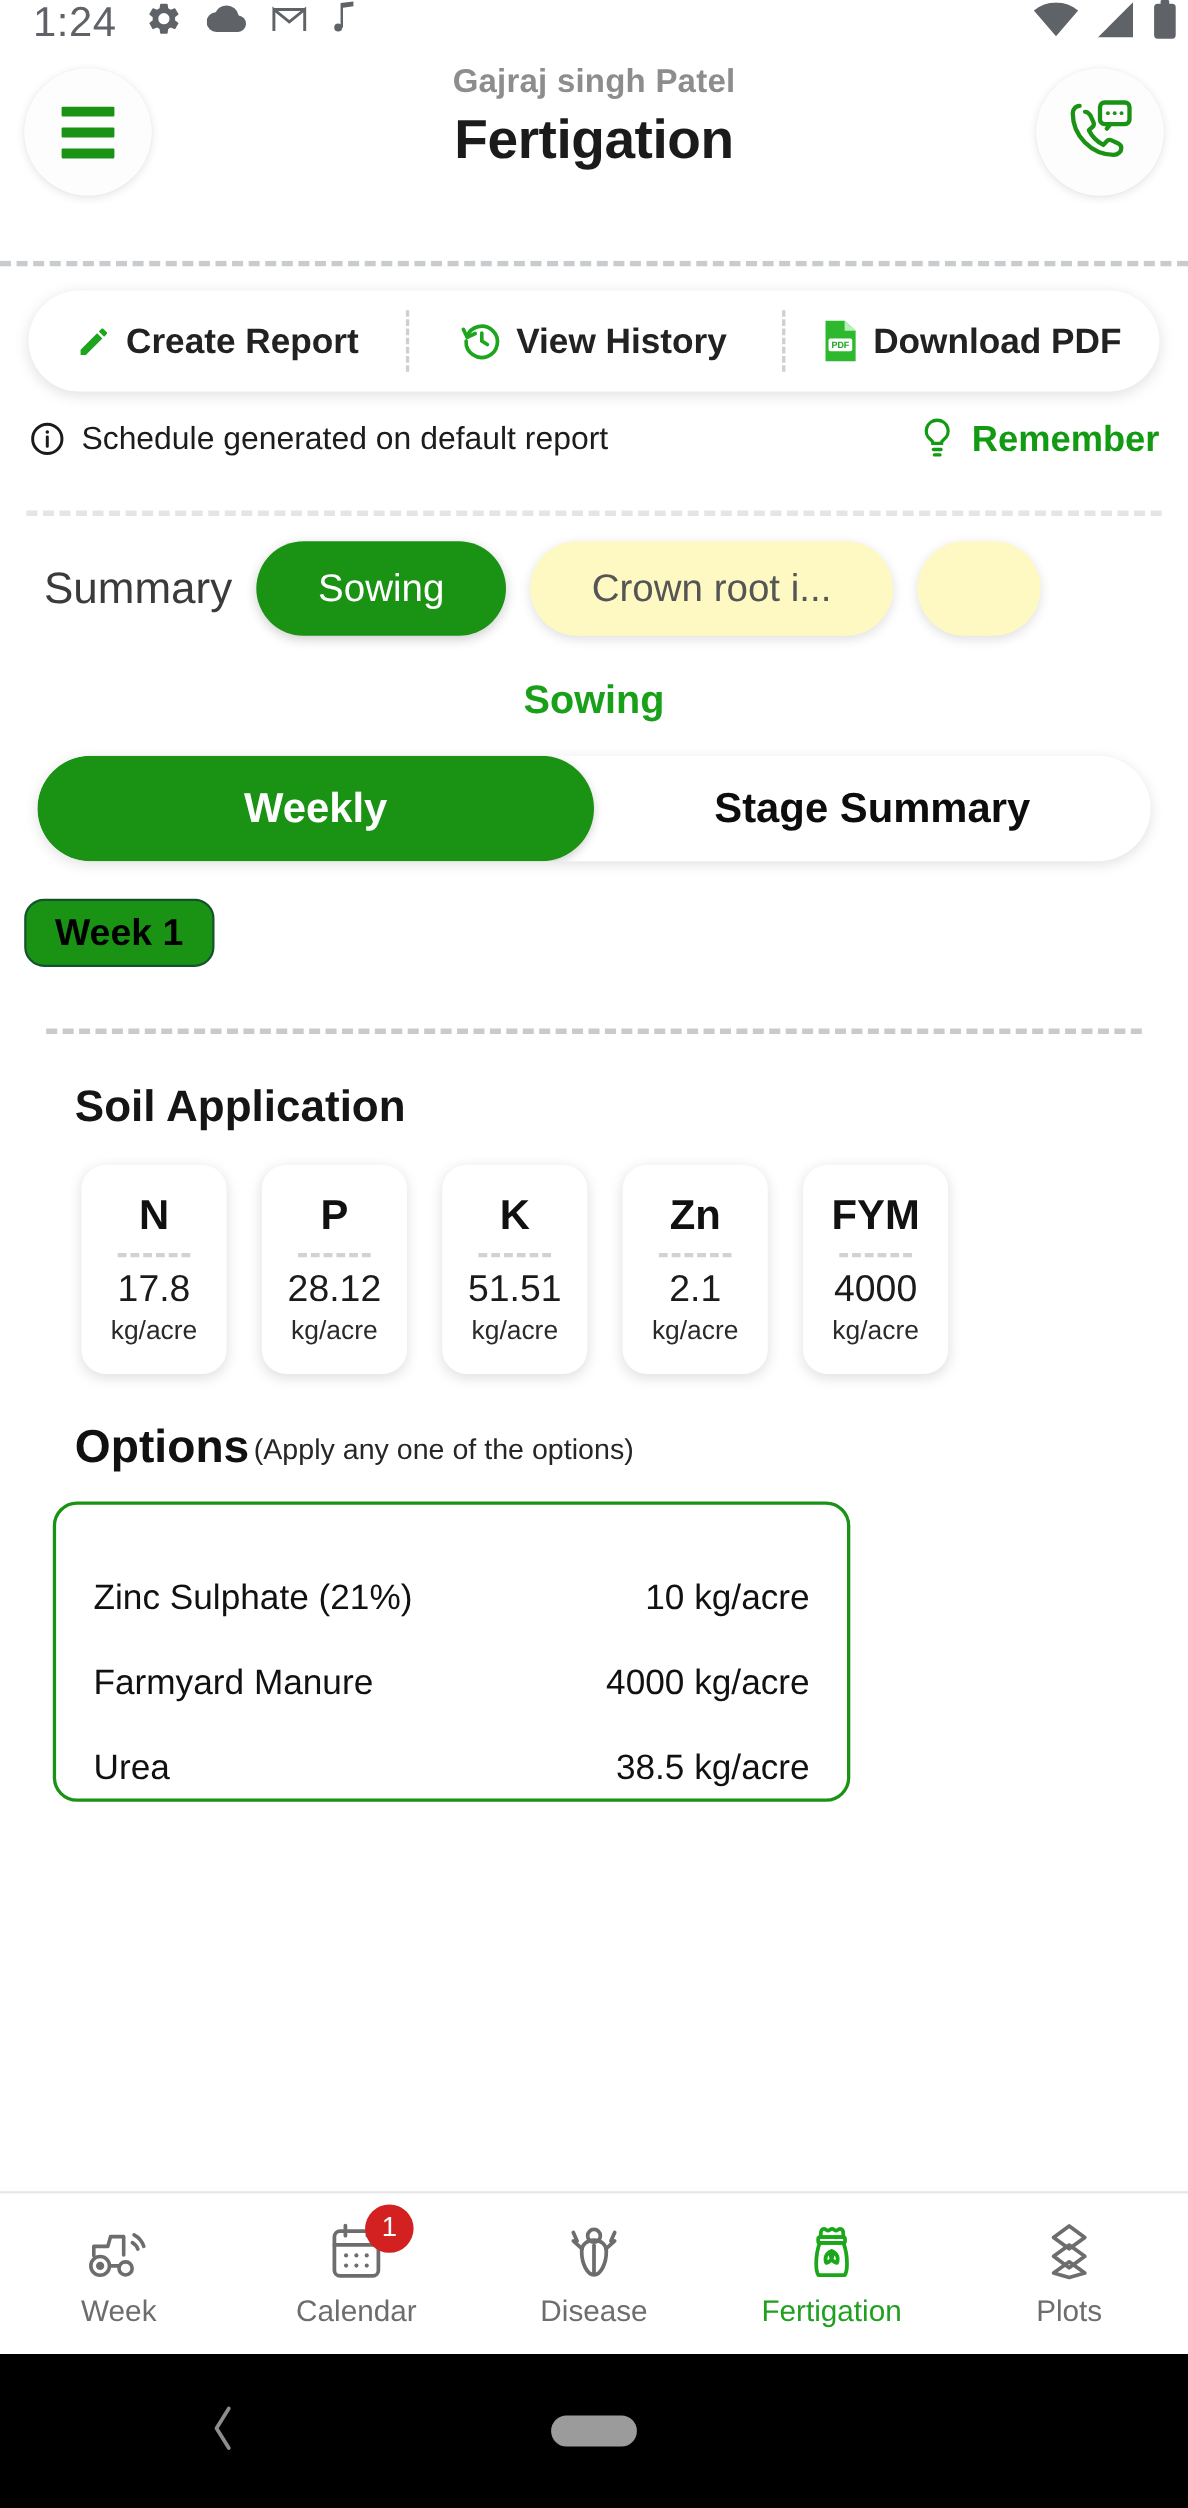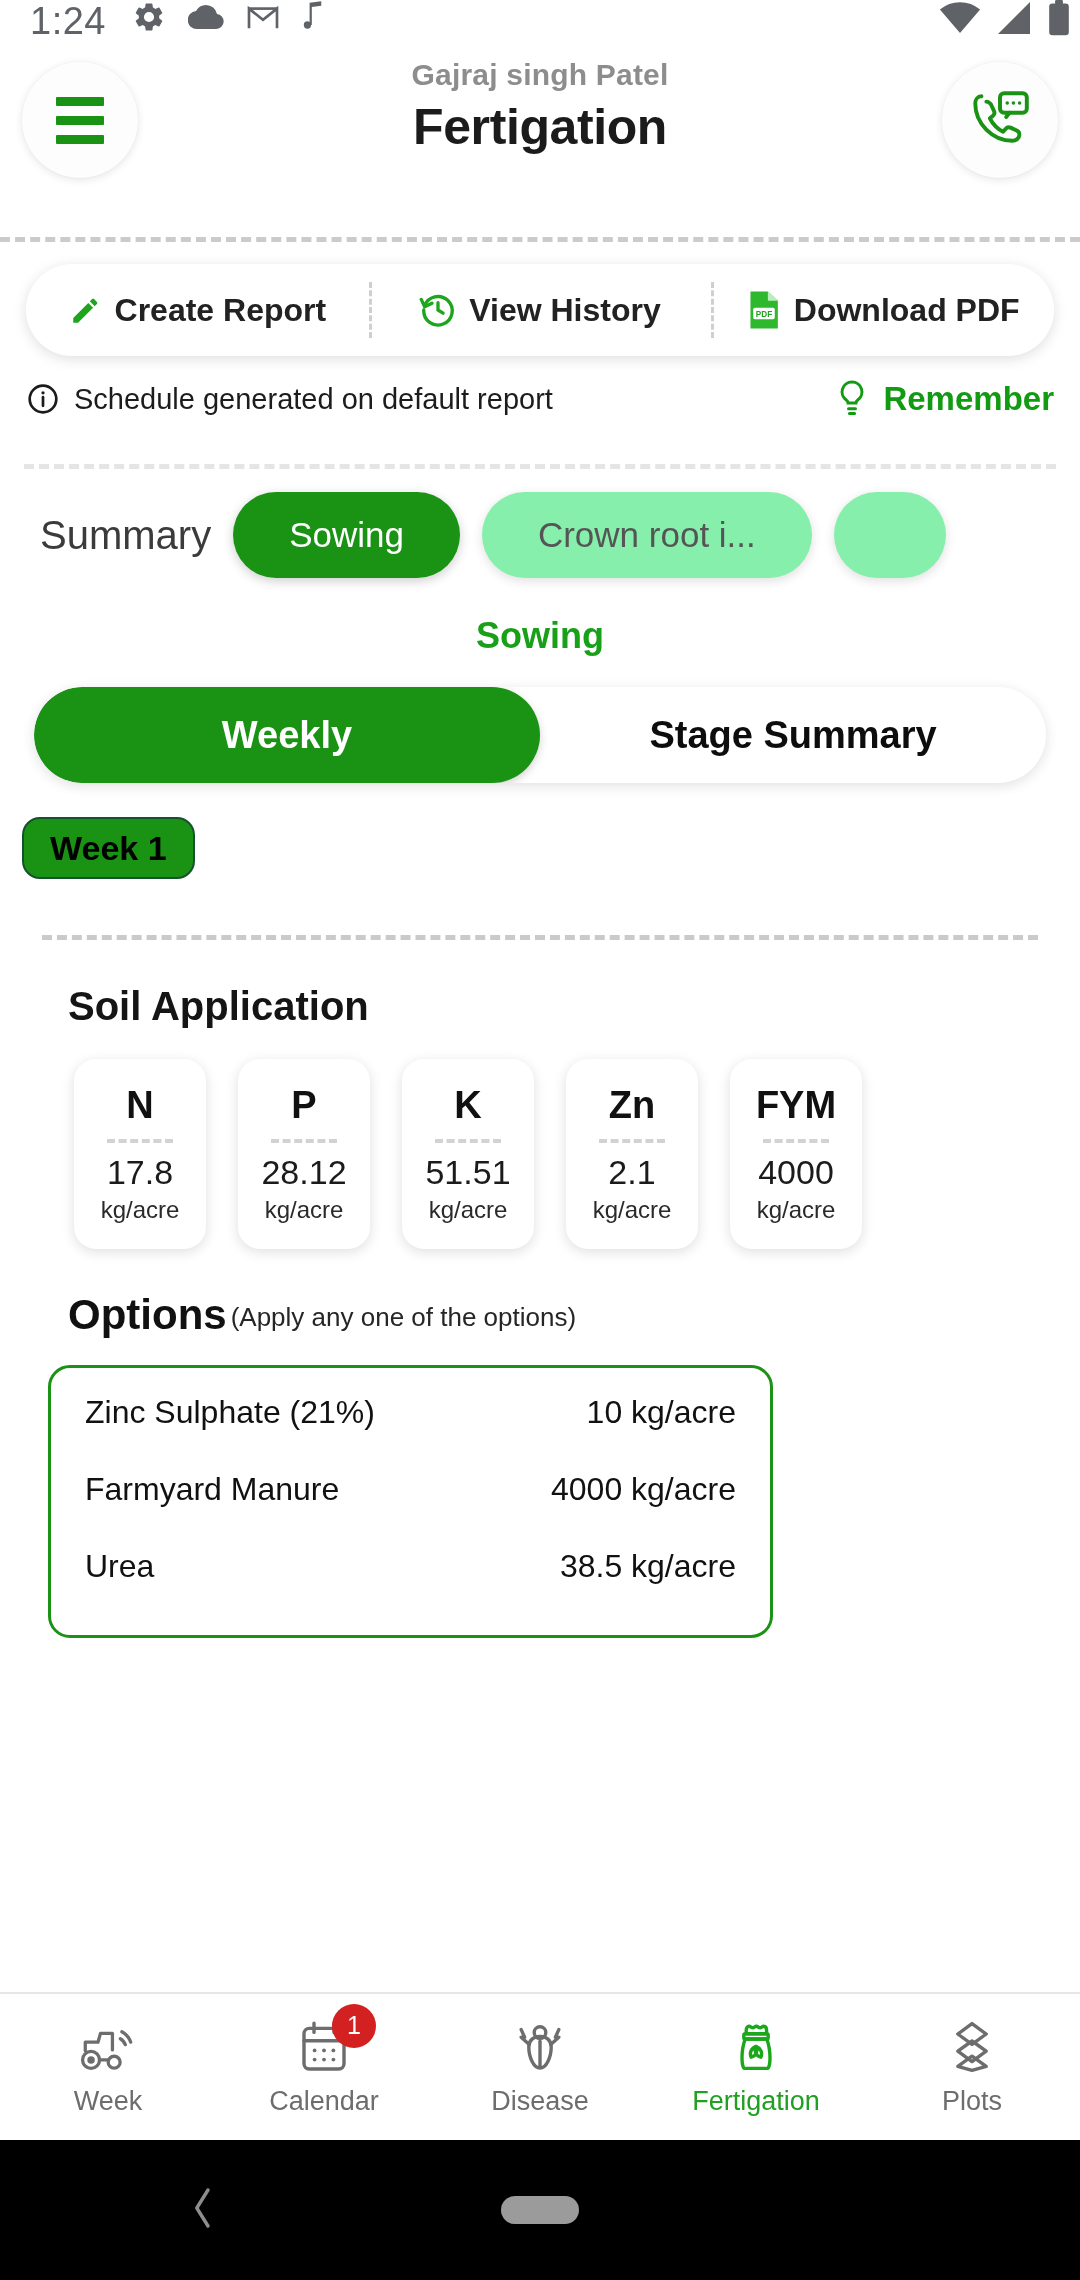--- a/index.html
+++ b/index.html
@@ -94,21 +94,21 @@
     display:flex; align-items:center;
     padding:0 0 0 40px; height:132px;
     gap:22px; overflow:hidden;
   }
   .summary-label{ font-size:40px; font-weight:400; color:#3b3b3b; flex:0 0 auto; }
   .chip{
     flex:0 0 auto;
     height:86px; border-radius:43px;
     display:flex; align-items:center; justify-content:center;
     padding:0 56px;
-    background:#86efac;
+    background:#fef9c3;
     box-shadow:0 3px 11px rgba(0,0,0,.13);
     font-size:35px; color:#5c5c5c;
   }
   .chip.active{ background:#1a9214; color:#fff; box-shadow:0 3px 11px rgba(0,0,0,.20); }
   .chip.truncate{ color:#555; }
   .chip.ghost{ padding:0 56px; min-width:96px; }
 
   .stage-name{
     text-align:center; font-size:36px; font-weight:700;
     color:#19a019; padding:14px 0 4px 0;
@@ -167,21 +167,21 @@
   .options-sub{ font-size:26px; color:#262626; padding-bottom:6px; }
 
   .optcard{
     margin:26px 0 0 48px;
     width:725px;
     border:3px solid #1a9214; border-radius:22px;
     background:#fff;
     padding:26px 34px 10px 34px;
   }
   .optrow{
-    display:flex; align-items:flex-start;
+    display:flex; align-items:flex-end;
     height:77px;
     gap:26px;
   }
   .optname{ font-size:32px; color:#111; }
   .optval{ margin-left:auto; font-size:32px; color:#111; }
 
   
   .bottomnav{
     position:absolute; left:0; right:0; bottom:140px;
     height:148px; background:#fff;

